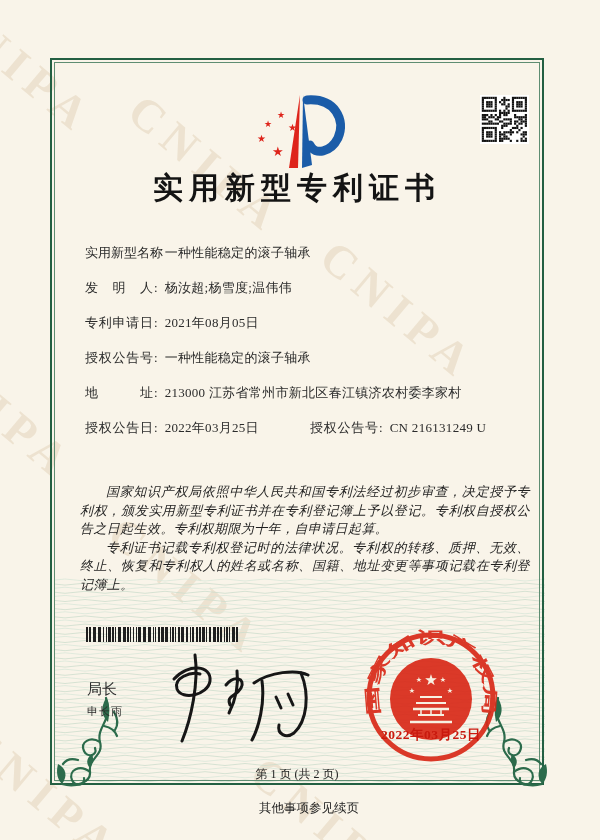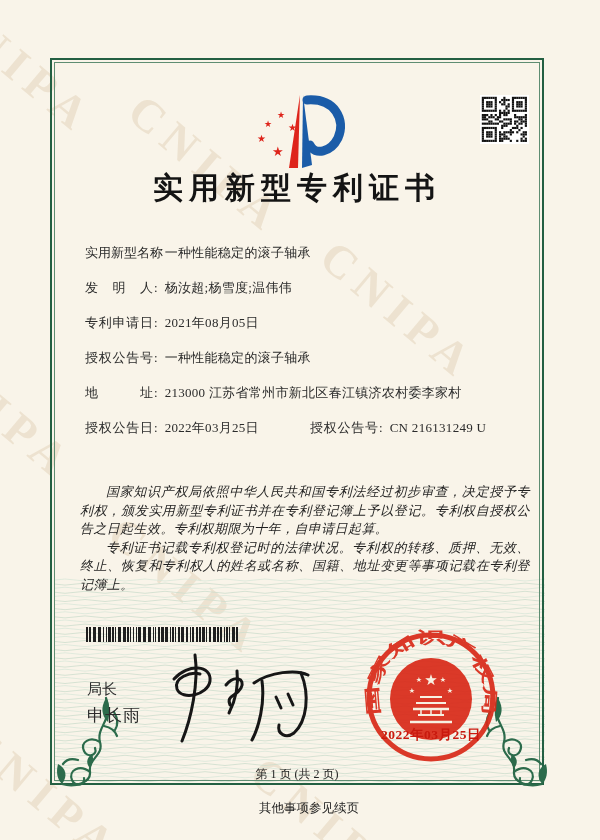--- a/index.html
+++ b/index.html
@@ -66,21 +66,21 @@
     font-size:13px; line-height:18.5px; letter-spacing:0.4px;
     text-align:justify; font-style:italic; color:#1f1f1f;
   }
   .paras p { margin:0; text-indent:2em; }
 
   
   .barcode { position:absolute; left:86px; top:627px; height:15px; z-index:2; white-space:nowrap; font-size:0; }
   .barcode span { display:inline-block; height:15px; background:#1f1f1f; vertical-align:top; }
 
   .signer-role { position:absolute; left:87px; top:680px; z-index:2; font-size:15px; }
-  .signer-name { position:absolute; left:87px; top:704px; z-index:2; font-size:17px; letter-spacing:1px; }
+  .signer-name { position:absolute; left:87px; top:704px; z-index:2; font-size:11px; letter-spacing:1px; }
   .sig { position:absolute; left:158px; top:645px; z-index:2; }
 
   .seal { position:absolute; left:355px; top:621px; z-index:3; opacity:0.93; }
   .seal-date {
     position:absolute; left:368px; top:726px; width:126px; z-index:4;
     text-align:center; color:#c9190e; font-size:13.5px; font-weight:600; letter-spacing:0.5px;
   }
 
   .page-info { position:absolute; left:0; right:6px; top:766px; z-index:2; text-align:center; font-size:12px; color:#222; }
   .note { position:absolute; left:0; right:6px; top:800px; z-index:2; text-align:center; font-size:12.5px; color:#222;padding-left:24px; }

